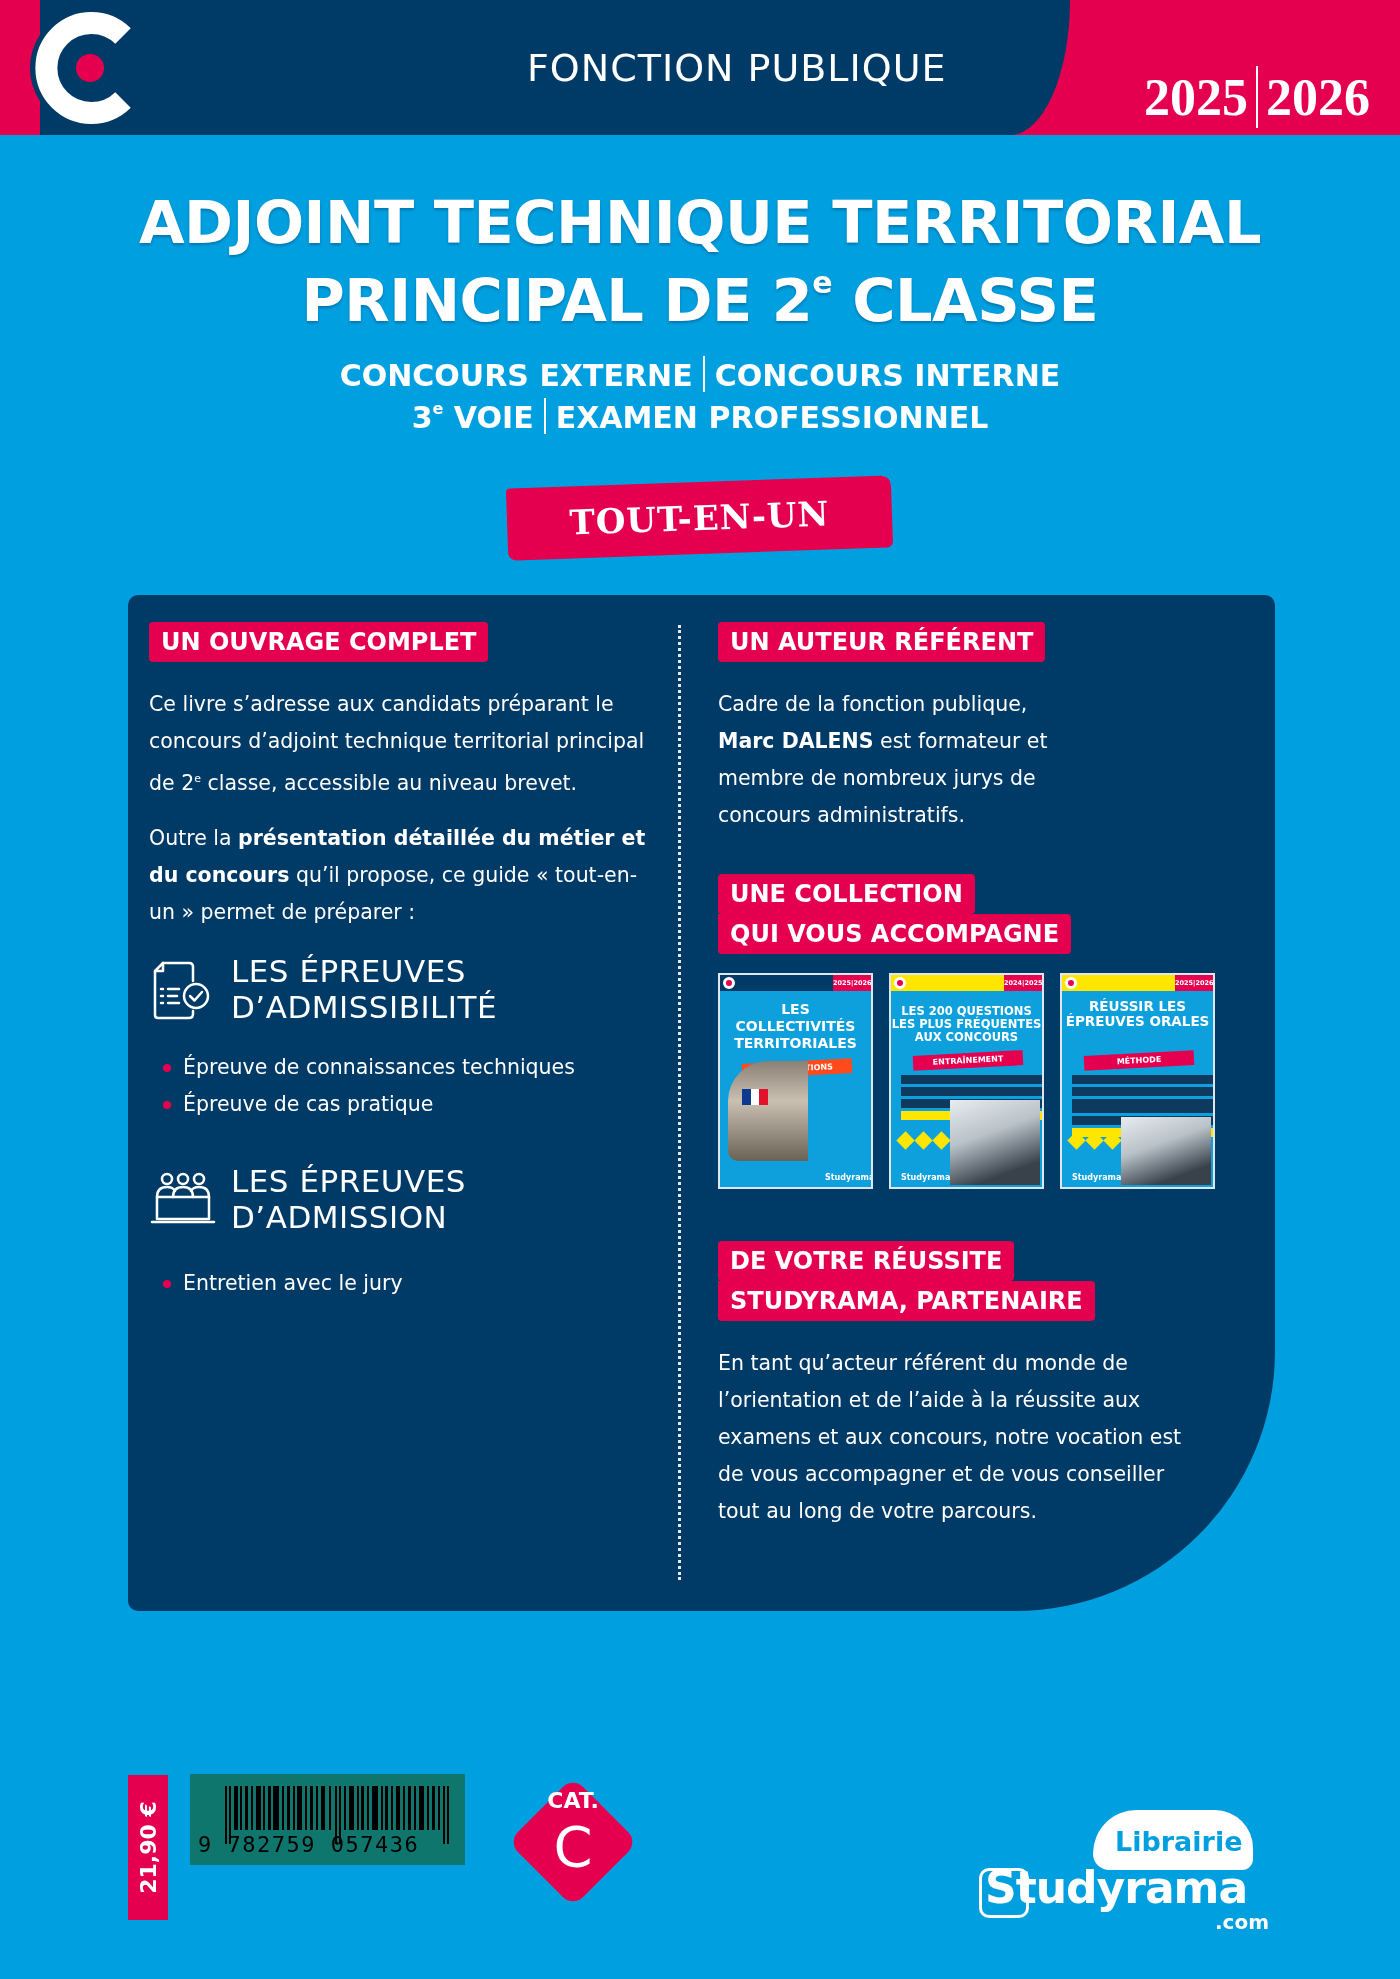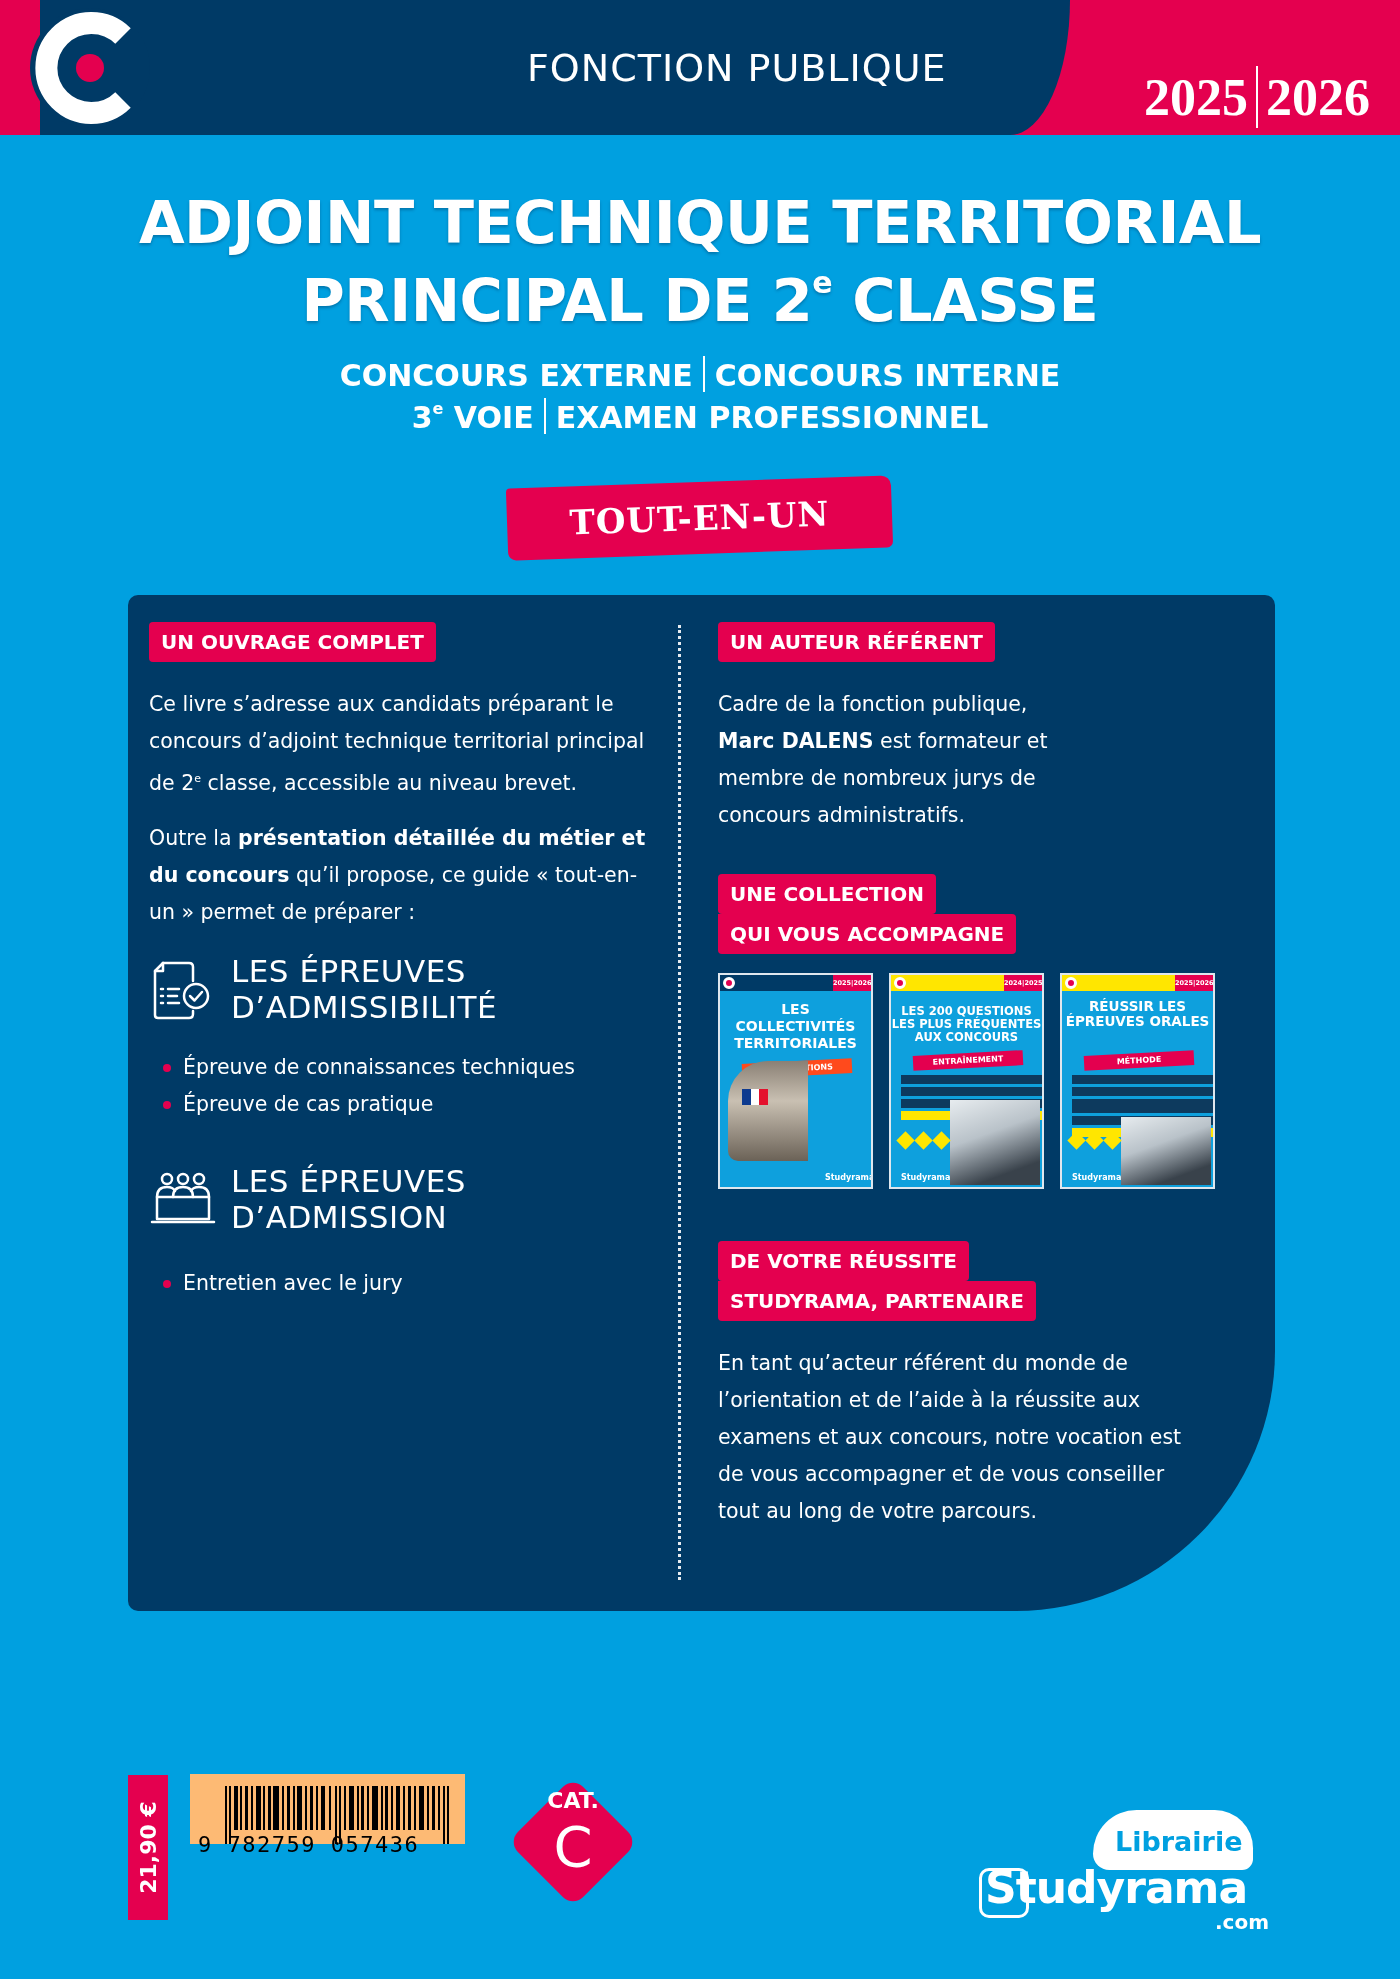--- a/index.html
+++ b/index.html
@@ -27,21 +27,21 @@
   .subtitle sup { font-size: 16px; vertical-align: 14px; }
   .pipe { display: inline-block; width: 2px; height: 36px; background: #fff; vertical-align: -6px; margin: 0 10px; }
 
   .tout { position: absolute; left: 507px; top: 482px; width: 385px; height: 72px; background: #e4004f; transform: rotate(-2deg); border-radius: 4px 10px 6px 8px; display: flex; align-items: center; justify-content: center; }
   .tout span { font-family: "DejaVu Serif", serif; font-weight: bold; font-size: 34px; color: #fff; letter-spacing: 1px; }
 
   
   .panel { position: absolute; left: 128px; top: 595px; width: 1147px; height: 1016px; background: #003a66; border-radius: 10px 10px 260px 10px; }
   .divider { position: absolute; left: 678px; top: 625px; height: 955px; border-left: 3px dotted #ffffff; opacity: 0.9; }
 
-  .tag { display: inline-block; background: #e4004f; color: #fff; font-family: "DejaVu Sans", sans-serif; font-weight: bold; font-size: 20px; padding: 5px 12px; border-radius: 4px; line-height: 30px; }
+  .tag { display: inline-block; background: #e4004f; color: #fff; font-family: "DejaVu Sans", sans-serif; font-weight: bold; font-size: 24px; padding: 5px 12px; border-radius: 4px; line-height: 30px; }
   .tag-stack .tag { display: block; width: max-content; border-radius: 4px; }
   .tag-stack .tag + .tag { border-top-left-radius: 0; }
 
   .para { font-family: "DejaVu Sans", sans-serif; font-size: 20.5px; line-height: 37px; color: #fff; }
   .para b { font-weight: bold; }
 
   .col-left { position: absolute; left: 149px; top: 622px; width: 510px; }
   .col-right { position: absolute; left: 718px; top: 622px; width: 520px; }
 
   .sec-title { display: flex; align-items: center; margin-top: 14px; }
@@ -67,21 +67,21 @@
   .book .bphoto.round { left: 8px; width: 80px; height: 100px; bottom: 26px; border-radius: 40px 0 0 10px; background: linear-gradient(180deg, #8a8075 0%, #c9c0b2 40%, #6b6257 100%); }
   .book .bflag { position: absolute; left: 22px; bottom: 82px; width: 26px; height: 16px; background: linear-gradient(90deg, #0d3a8f 0 33%, #fff 33% 66%, #e4112d 66%); }
   .book .bdots { position: absolute; left: 8px; bottom: 40px; display: flex; gap: 5px; }
   .book .bdots i { width: 13px; height: 13px; background: #ffe600; transform: rotate(45deg); display: block; }
   .book .blogo { position: absolute; left: 10px; bottom: 5px; font-size: 8px; font-weight: bold; color: #fff; }
 
   
   .price { position: absolute; left: 128px; top: 1775px; width: 40px; height: 145px; background: #e4004f; display: flex; align-items: center; justify-content: center; }
   .price span { transform: rotate(-90deg); white-space: nowrap; font-family: "DejaVu Sans", sans-serif; font-weight: bold; font-size: 22px; color: #fff; }
   .dist { position: absolute; left: 190px; top: 1771px; font-family: "Liberation Sans", sans-serif; font-size: 15.5px; line-height: 22px; color: #fff; }
-  .barcode { position: absolute; left: 190px; top: 1774px; width: 275px; height: 70px; background: #fdba74; }
+  .barcode { position: absolute; left: 190px; top: 1774px; width: 275px; height: 91px; background: #0f766e; }
   .barcode .bars { position: absolute; left: 35px; top: 12px; width: 225px; height: 58px; }
   .barcode .num { position: absolute; left: 8px; top: 58px; font-family: "DejaVu Sans Mono", monospace; font-size: 22px; color: #000; letter-spacing: 1.5px; }
   .cat { position: absolute; left: 509px; top: 1778px; width: 128px; height: 128px; }
   .cat .diamond { position: absolute; left: 18px; top: 18px; width: 92px; height: 92px; background: #e4004f; transform: rotate(45deg); border-radius: 14px; }
   .cat .t1 { position: absolute; left: 0; top: 10px; width: 100%; text-align: center; font-family: "DejaVu Sans", sans-serif; font-weight: bold; font-size: 22px; color: #fff; }
   .cat .t2 { position: absolute; left: 0; top: 36px; width: 100%; text-align: center; font-family: "DejaVu Sans", sans-serif; font-size: 56px; color: #fff; }
   .lib { position: absolute; left: 985px; top: 1790px; width: 280px; height: 150px; }
   .lib .bubble { position: absolute; left: 108px; top: 20px; width: 160px; height: 60px; background: #fff; border-radius: 80px 70px 20px 30px; }
   .lib .l1 { position: absolute; left: 130px; top: 36px; font-family: "DejaVu Sans", sans-serif; font-weight: bold; font-size: 27px; color: #00a0e0; }
   .lib .l2 { position: absolute; left: 0; top: 72px; font-family: "DejaVu Sans", sans-serif; font-weight: bold; font-size: 44px; color: #fff; letter-spacing: -1px; }

